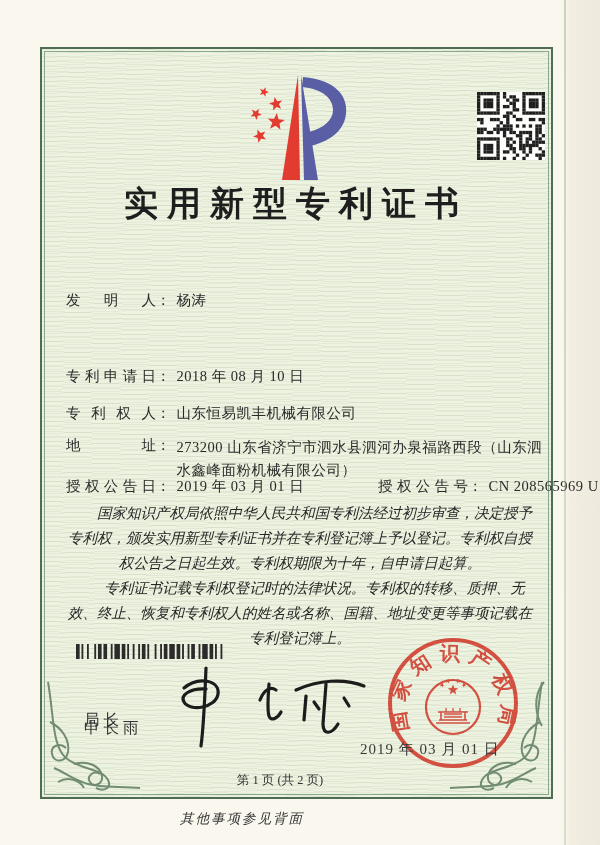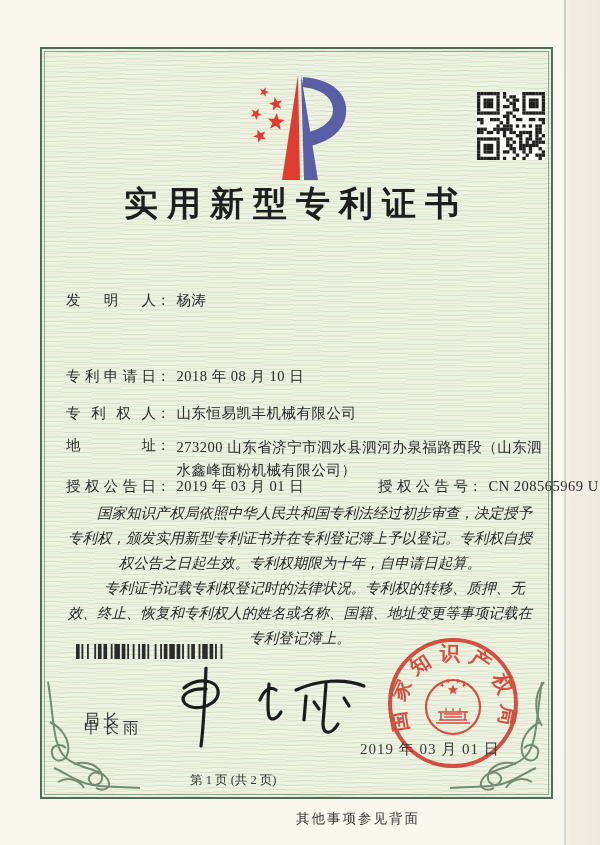--- a/index.html
+++ b/index.html
@@ -47,22 +47,22 @@
     position:absolute;left:64px;top:501px;width:472px;
     font-size:14.5px;line-height:25px;color:#262626;font-style:italic;
   }
   .legal p{margin:0;text-indent:2em;text-align:center;}
   .barcode{position:absolute;left:76px;top:644px;}
   .director-title{position:absolute;left:84px;top:688px;font-size:15.5px;letter-spacing:4px;color:#333;font-family:"Liberation Sans","DejaVu Sans",sans-serif;margin-top:22px;}
   .director-name{position:absolute;left:84px;top:718px;font-size:15.5px;letter-spacing:4px;color:#333;font-family:"Liberation Sans","DejaVu Sans",sans-serif;}
   .signature{position:absolute;left:168px;top:662px;}
   .seal{position:absolute;left:378px;top:628px;opacity:.92;mix-blend-mode:multiply;}
   .seal-date{position:absolute;left:360px;top:740px;font-size:15px;color:#3a3a3a;letter-spacing:1px;}
-  .page-ind{position:absolute;left:190px;top:772px;width:180px;text-align:left;font-size:12.5px;color:#333;}
-  .footer-note{position:absolute;left:180px;top:810px;width:240px;text-align:right;font-size:13.5px;color:#333;letter-spacing:2px;}
+  .page-ind{position:absolute;left:190px;top:772px;width:180px;text-align:center;font-size:12.5px;color:#333;}
+  .footer-note{position:absolute;left:180px;top:810px;width:240px;text-align:left;font-size:13.5px;color:#333;font-style:italic;letter-spacing:2px;}
   .corner{position:absolute;}
 </style>
 </head>
 <body>
 
 <div class="paper">
 
   <div class="frame">
     <div class="frame-inner"></div>
   </div>

